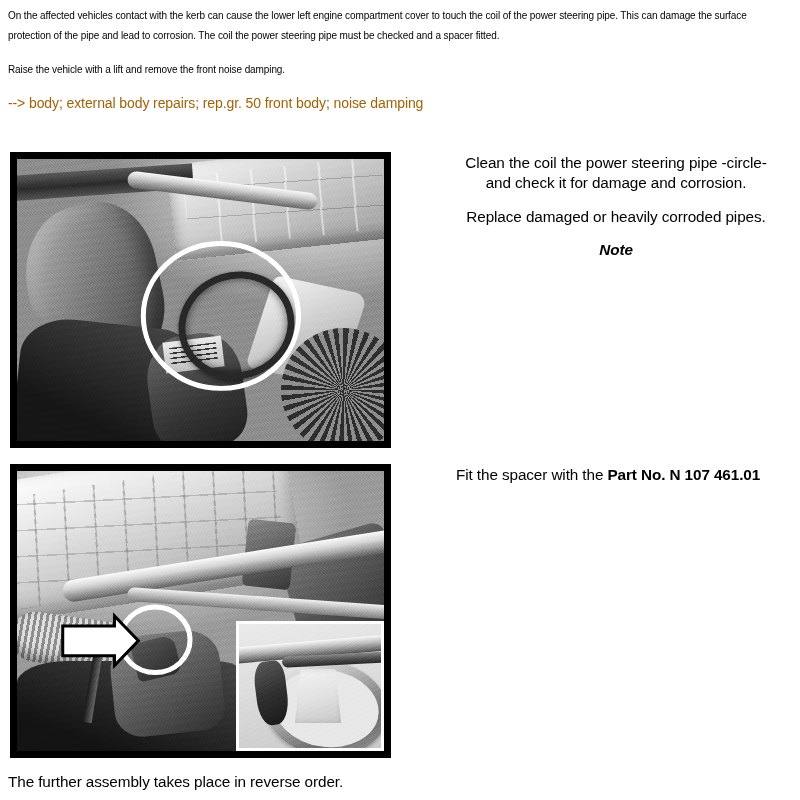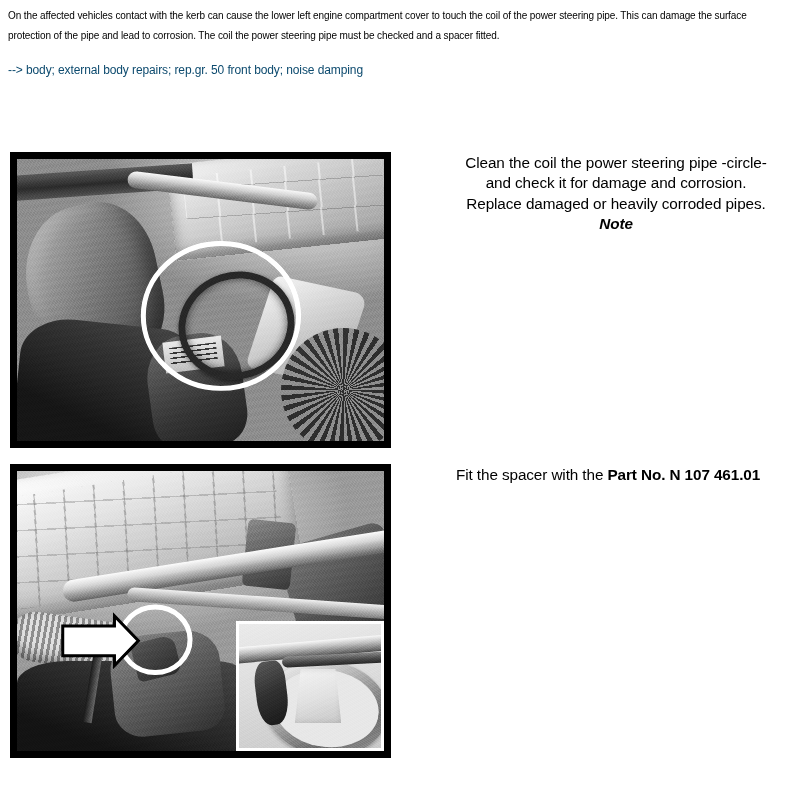--- a/index.html
+++ b/index.html
@@ -32,23 +32,23 @@
   }
   .para {
     font-size: 10px;
     line-height: 20.3px;
     color: #000;
     margin: 0;
     letter-spacing: -0.1px;
   }
   .para + .para { margin-top: 13px; }
   .link-para {
-    font-size: 12px;
+    font-size: 14px;
     line-height: 20.3px;
-    color: #0c4a6e;
+    color: #a16207;
     margin: 0;
     margin-top: 13px;
     letter-spacing: -0.1px;
   }
 
   
   .figure {
     position: absolute;
     background: #000000;
     border: 1px solid #000;
@@ -378,21 +378,21 @@
     left: 456px;
     top: 465px;
     width: 320px;
   }
   .rpara {
     font-size: 15.3px;
     line-height: 20.3px;
     margin: 0;
     letter-spacing: -0.1px;
   }
-  .rpara + .rpara { }
+  .rpara + .rpara { margin-top: 13px; }
   .rpara.bold { font-weight: bold; font-style: italic; }
   .bold-inline { font-weight: bold; }
 
   
   .closing {
     position: absolute;
     left: 8px;
     top: 772px;
     width: 600px;
     font-size: 15.3px;
@@ -400,20 +400,21 @@
     letter-spacing: -0.1px;
   }
 </style>
 </head>
 <body>
 
 <div class="page">
 
   <div class="intro-block">
     <p class="para">On the affected vehicles contact with the kerb can cause the lower left engine compartment cover to touch the coil of the power steering pipe. This can damage the surface protection of the pipe and lead to corrosion. The coil the power steering pipe must be checked and a spacer fitted.</p>
+    <p class="para">Raise the vehicle with a lift and remove the front noise damping.</p>
     <p class="link-para">--&gt; body; external body repairs; rep.gr. 50 front body; noise damping</p>
   </div>
 
   <div class="figure" id="figure-1">
     <div class="photo">
       <div class="ph-base p1-bg"></div>
       <div class="p1-sill"></div>
       <div class="p1-beam"></div>
       <div class="p1-cat"></div>
       <div class="p1-pipe"></div>
@@ -470,14 +471,15 @@
         <div class="in-boot"></div>
         <div class="in-grain"></div>
       </div>
     </div>
   </div>
 
   <div class="right-col-2">
     <p class="rpara"><span>Fit the spacer with the </span><span class="bold-inline">Part No. N 107 461.01</span></p>
   </div>
 
+  <div class="closing">The further assembly takes place in reverse order.</div>
 
 </div>
 
 </body></html>

